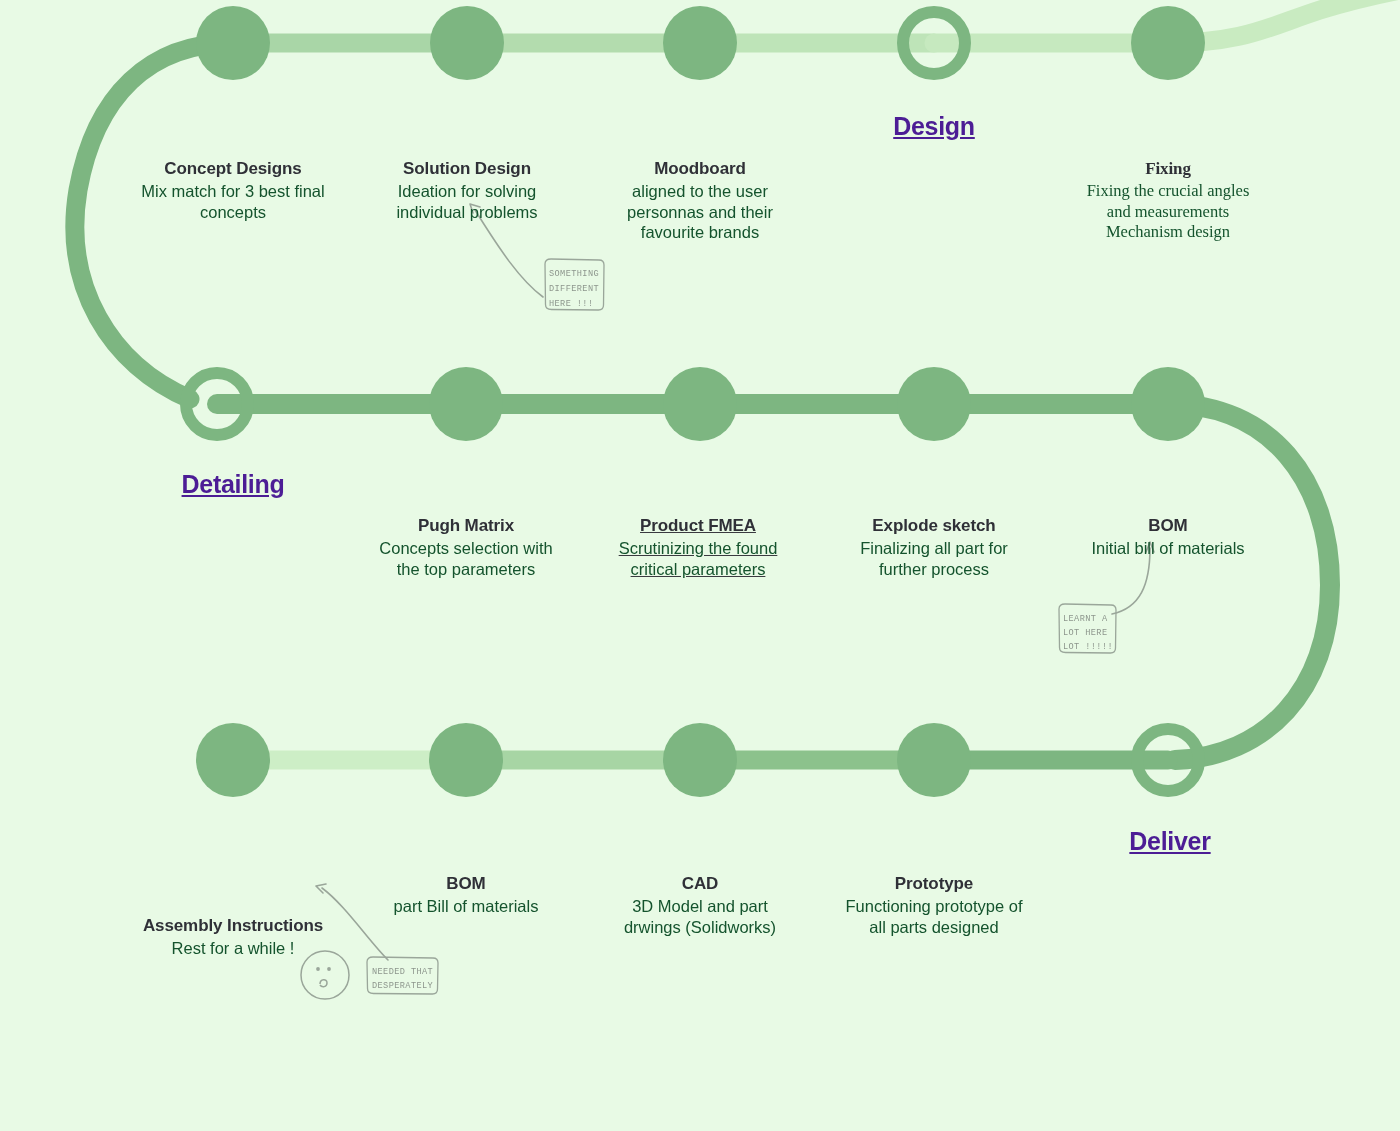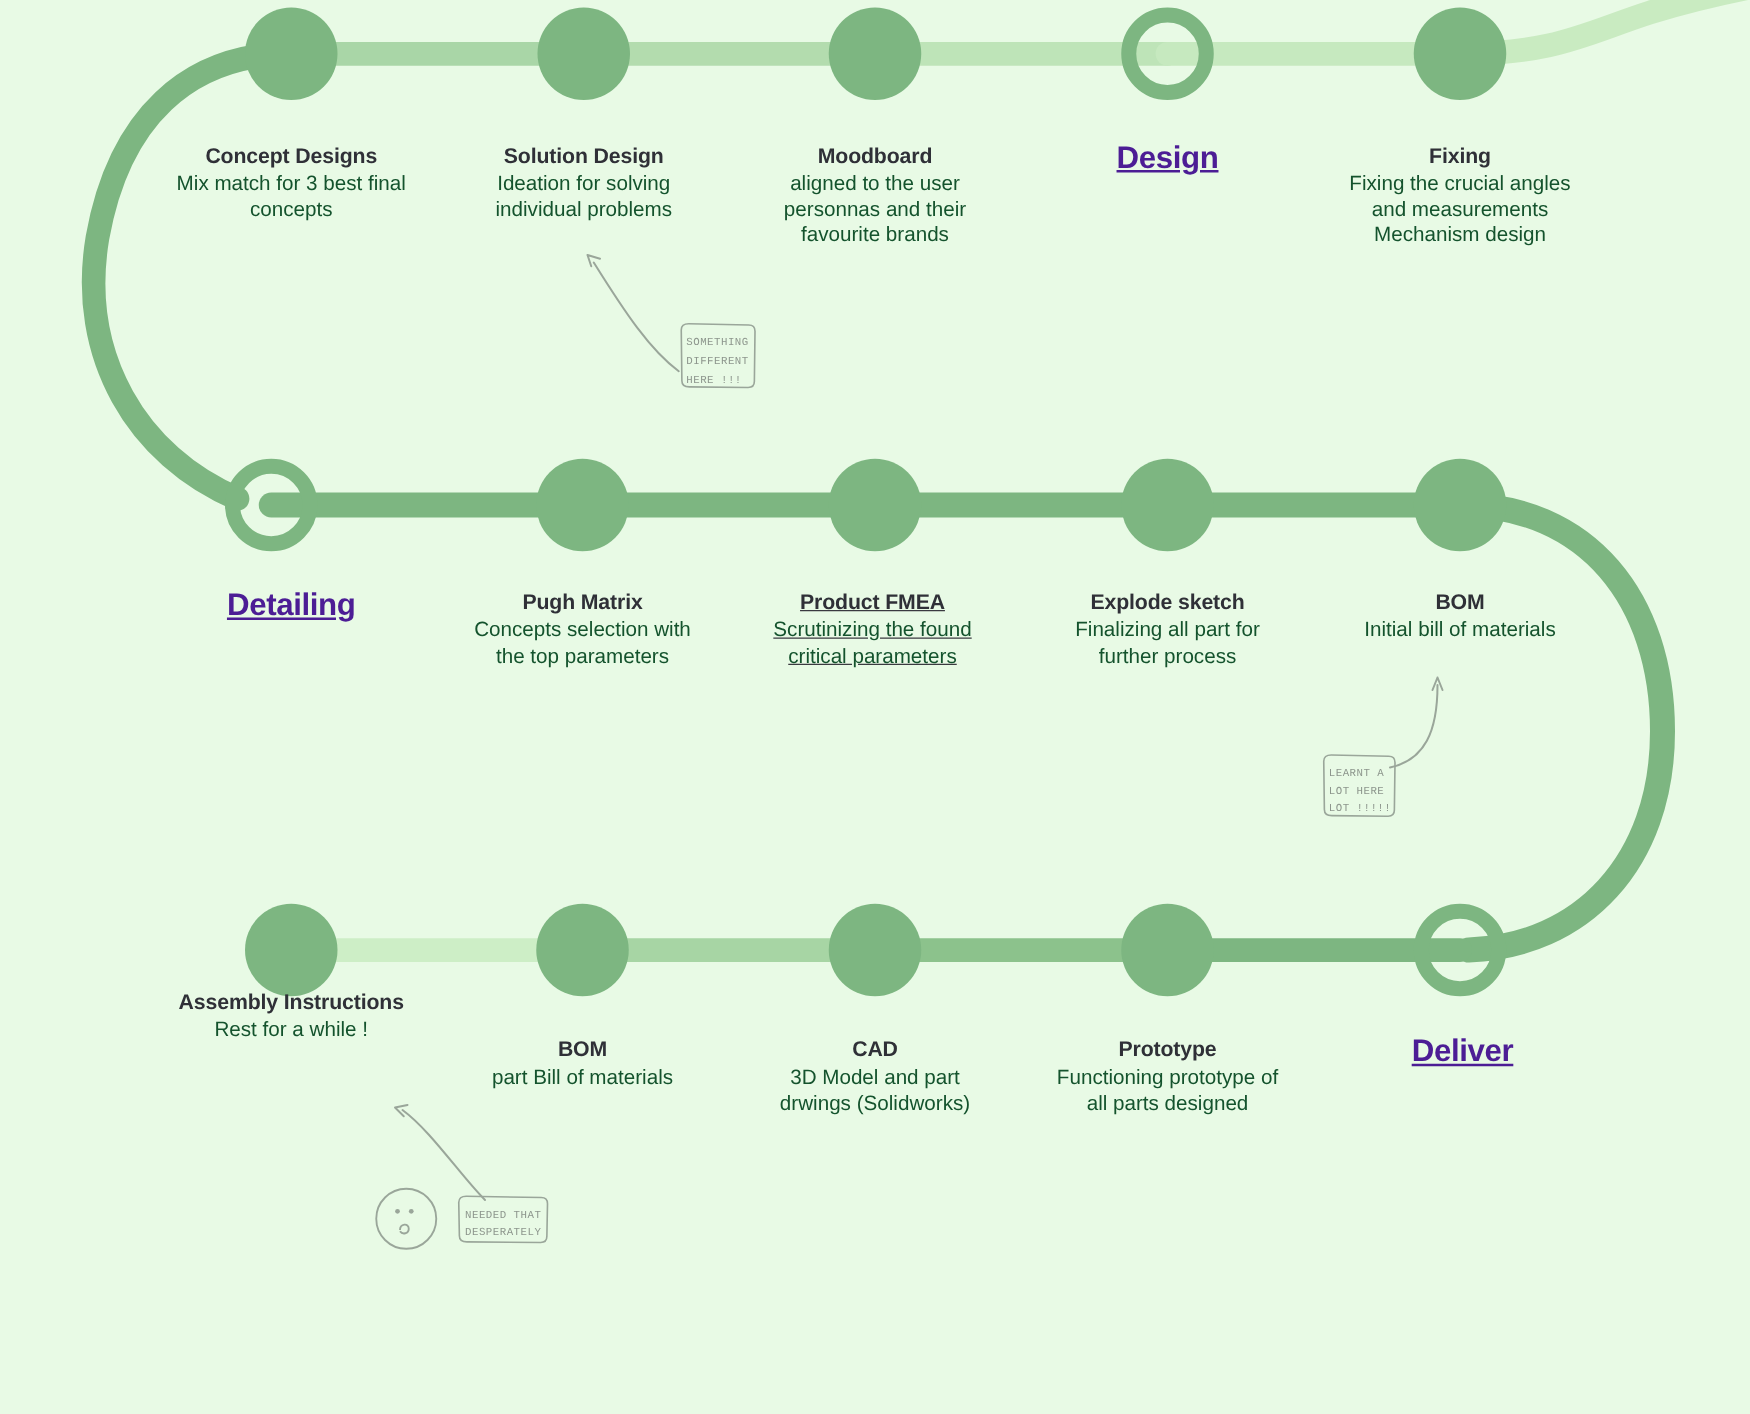--- a/index.html
+++ b/index.html
@@ -30,20 +30,21 @@
     transform: translateX(-50%);
     line-height: 1.24;
   }
   .node-title {
     font-size: 17px;
     font-weight: bold;
     color: #2f3037;
     letter-spacing: -0.1px;
     display: block;
     margin-bottom: 2px;
+    margin-top: 44px;
   }
   .node-desc {
     font-size: 16.5px;
     font-weight: 400;
     color: #14532d;
     display: block;
   }
   .milestone-label {
     position: absolute;
     transform: translateX(-50%);
@@ -131,21 +132,21 @@
   <span class="node-desc">Mix match for 3 best final concepts</span>
 </div>
 <div class="node-label" style="left:467px; top:114px;">
   <span class="node-title">Solution Design</span>
   <span class="node-desc">Ideation for solving individual problems</span>
 </div>
 <div class="node-label" style="left:700px; top:114px;">
   <span class="node-title">Moodboard</span>
   <span class="node-desc">aligned to the user personnas and their favourite brands</span>
 </div>
-<div class="node-label" style="left:1168px; top:114px;">
+<div class="node-label" style="left:1168px; top:114px;font-family:Liberation Serif, serif;">
   <span class="node-title">Fixing</span>
   <span class="node-desc">Fixing the crucial angles and measurements Mechanism design</span>
 </div>
 <div class="milestone-label" style="left:934px; top:112px;">Design</div>
 
 <div class="milestone-label" style="left:233px; top:470px;">Detailing</div>
 <div class="node-label" style="left:466px; top:471px;">
   <span class="node-title">Pugh Matrix</span>
   <span class="node-desc">Concepts selection with the top parameters</span>
 </div>
@@ -155,21 +156,21 @@
 </div>
 <div class="node-label" style="left:934px; top:471px;">
   <span class="node-title">Explode sketch</span>
   <span class="node-desc">Finalizing all part for further process</span>
 </div>
 <div class="node-label" style="left:1168px; top:471px;">
   <span class="node-title">BOM</span>
   <span class="node-desc">Initial bill of materials</span>
 </div>
 
-<div class="node-label" style="left:233px; top:791px;">
+<div class="node-label" style="left:233px; top:871px;">
   <span class="node-title">Assembly Instructions</span>
   <span class="node-desc">Rest for a while !</span>
 </div>
 <div class="node-label" style="left:466px; top:829px;">
   <span class="node-title">BOM</span>
   <span class="node-desc">part Bill of materials</span>
 </div>
 <div class="node-label" style="left:700px; top:829px;">
   <span class="node-title">CAD</span>
   <span class="node-desc">3D Model and part drwings (Solidworks)</span>

